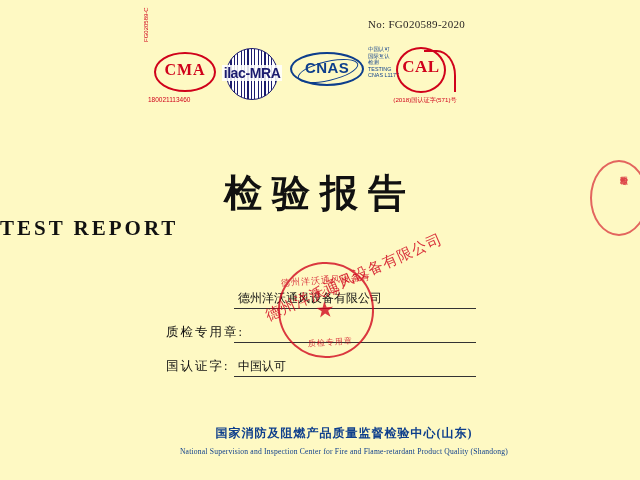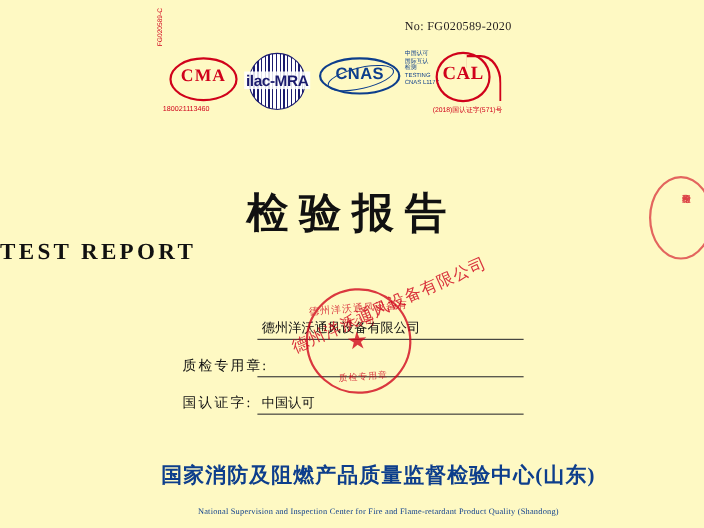--- a/index.html
+++ b/index.html
@@ -379,33 +379,33 @@
   .sdqi-text {
     position: absolute;
     left: 4px; top: 22px;
     font-size: 8px;
     font-weight: bold;
     color: #0d3e8c;
     letter-spacing: .5px;
     font-family: "Liberation Sans", sans-serif;
   }
   .footer-cn {
-    font-size: 19px;
+    font-size: 12px;
     font-weight: bold;
     color: #0d3e8c;
     letter-spacing: 1px;
     font-family: "Liberation Serif", serif;
     line-height: 18px;
   }
   .footer-en {
     font-size: 7.6px;
     color: #0d3e8c;
     letter-spacing: .2px;
     font-family: "Liberation Serif", serif;
-    margin-top: 18px;
+    margin-top: 5px;
   }
 </style>
 </head>
 <body>
 
 <div class="page">
 
   <div class="report-no">No: FG020589-2020</div>
 
   <div class="logo-band">

